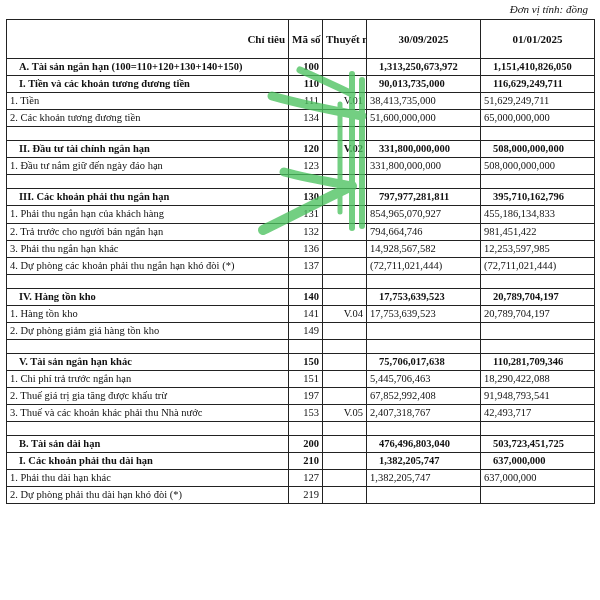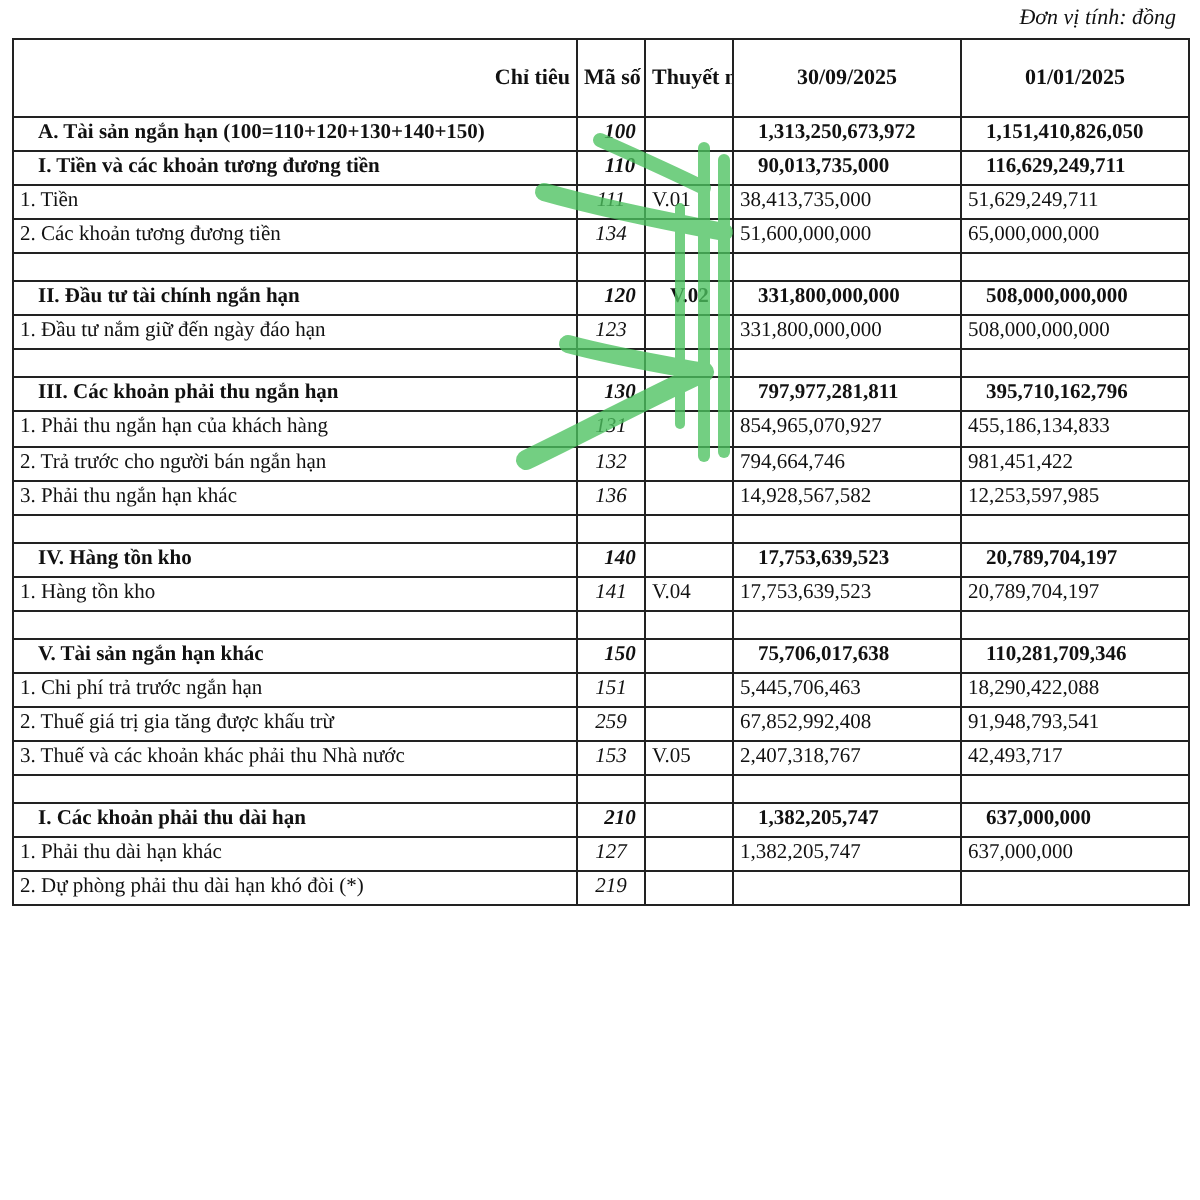--- a/index.html
+++ b/index.html
@@ -50,22 +50,22 @@
     height: 34px;
   }
   th.c-label { text-align: right; }
   col.c-label { width: 282px; }
   col.c-code  { width: 34px; }
   col.c-note  { width: 44px; }
   col.c-num1  { width: 114px; }
   col.c-num2  { width: 114px; }
 
   td.label { text-align: left; }
-  td.code  { text-align: center; font-style: italic; }
-  td.note  { text-align: left; }
+  td.code  { text-align: right; }
+  td.note  { text-align: right; }
   td.num   { }
 
   tr.bold td { font-weight: bold; padding-left: 12px; }
   tr.spacer td {
     height: 9px;
     border-left: 1px solid #222;
     border-right: 1px solid #222;
     border-top: 1px solid #222;
     border-bottom: 1px solid #222;
   }
@@ -181,20 +181,27 @@
           <td class="num">794,664,746</td>
           <td class="num">981,451,422</td>
         </tr>
         <tr>
           <td class="label indent1">3. Phải thu ngắn hạn khác</td>
           <td class="code">136</td>
           <td class="note"></td>
           <td class="num">14,928,567,582</td>
           <td class="num">12,253,597,985</td>
         </tr>
+        <tr>
+          <td class="label indent1">4. Dự phòng các khoản phải thu ngắn hạn khó đòi (*)</td>
+          <td class="code">137</td>
+          <td class="note"></td>
+          <td class="num">(72,711,021,444)</td>
+          <td class="num">(72,711,021,444)</td>
+        </tr>
         <tr class="spacer">
           <td></td>
           <td></td>
           <td></td>
           <td></td>
           <td></td>
         </tr>
         <tr class="bold">
           <td class="label">IV. Hàng tồn kho</td>
           <td class="code">140</td>
@@ -202,20 +209,27 @@
           <td class="num">17,753,639,523</td>
           <td class="num">20,789,704,197</td>
         </tr>
         <tr>
           <td class="label indent1">1. Hàng tồn kho</td>
           <td class="code">141</td>
           <td class="note">V.04</td>
           <td class="num">17,753,639,523</td>
           <td class="num">20,789,704,197</td>
         </tr>
+        <tr>
+          <td class="label indent1">2. Dự phòng giảm giá hàng tồn kho</td>
+          <td class="code">149</td>
+          <td class="note"></td>
+          <td class="num"></td>
+          <td class="num"></td>
+        </tr>
         <tr class="spacer">
           <td></td>
           <td></td>
           <td></td>
           <td></td>
           <td></td>
         </tr>
         <tr class="bold">
           <td class="label">V. Tài sản ngắn hạn khác</td>
           <td class="code">150</td>
@@ -225,38 +239,45 @@
         </tr>
         <tr>
           <td class="label indent1">1. Chi phí trả trước ngắn hạn</td>
           <td class="code">151</td>
           <td class="note"></td>
           <td class="num">5,445,706,463</td>
           <td class="num">18,290,422,088</td>
         </tr>
         <tr>
           <td class="label indent1">2. Thuế giá trị gia tăng được khấu trừ</td>
-          <td class="code">259</td>
+          <td class="code">197</td>
           <td class="note"></td>
           <td class="num">67,852,992,408</td>
           <td class="num">91,948,793,541</td>
         </tr>
         <tr>
           <td class="label indent1">3. Thuế và các khoản khác phải thu Nhà nước</td>
           <td class="code">153</td>
           <td class="note">V.05</td>
           <td class="num">2,407,318,767</td>
           <td class="num">42,493,717</td>
         </tr>
         <tr class="spacer">
           <td></td>
           <td></td>
           <td></td>
           <td></td>
           <td></td>
+        </tr>
+        <tr class="bold">
+          <td class="label">B. Tài sản dài hạn</td>
+          <td class="code">200</td>
+          <td class="note"></td>
+          <td class="num">476,496,803,040</td>
+          <td class="num">503,723,451,725</td>
         </tr>
         <tr class="bold">
           <td class="label">I. Các khoản phải thu dài hạn</td>
           <td class="code">210</td>
           <td class="note"></td>
           <td class="num">1,382,205,747</td>
           <td class="num">637,000,000</td>
         </tr>
         <tr>
           <td class="label indent1">1. Phải thu dài hạn khác</td>

